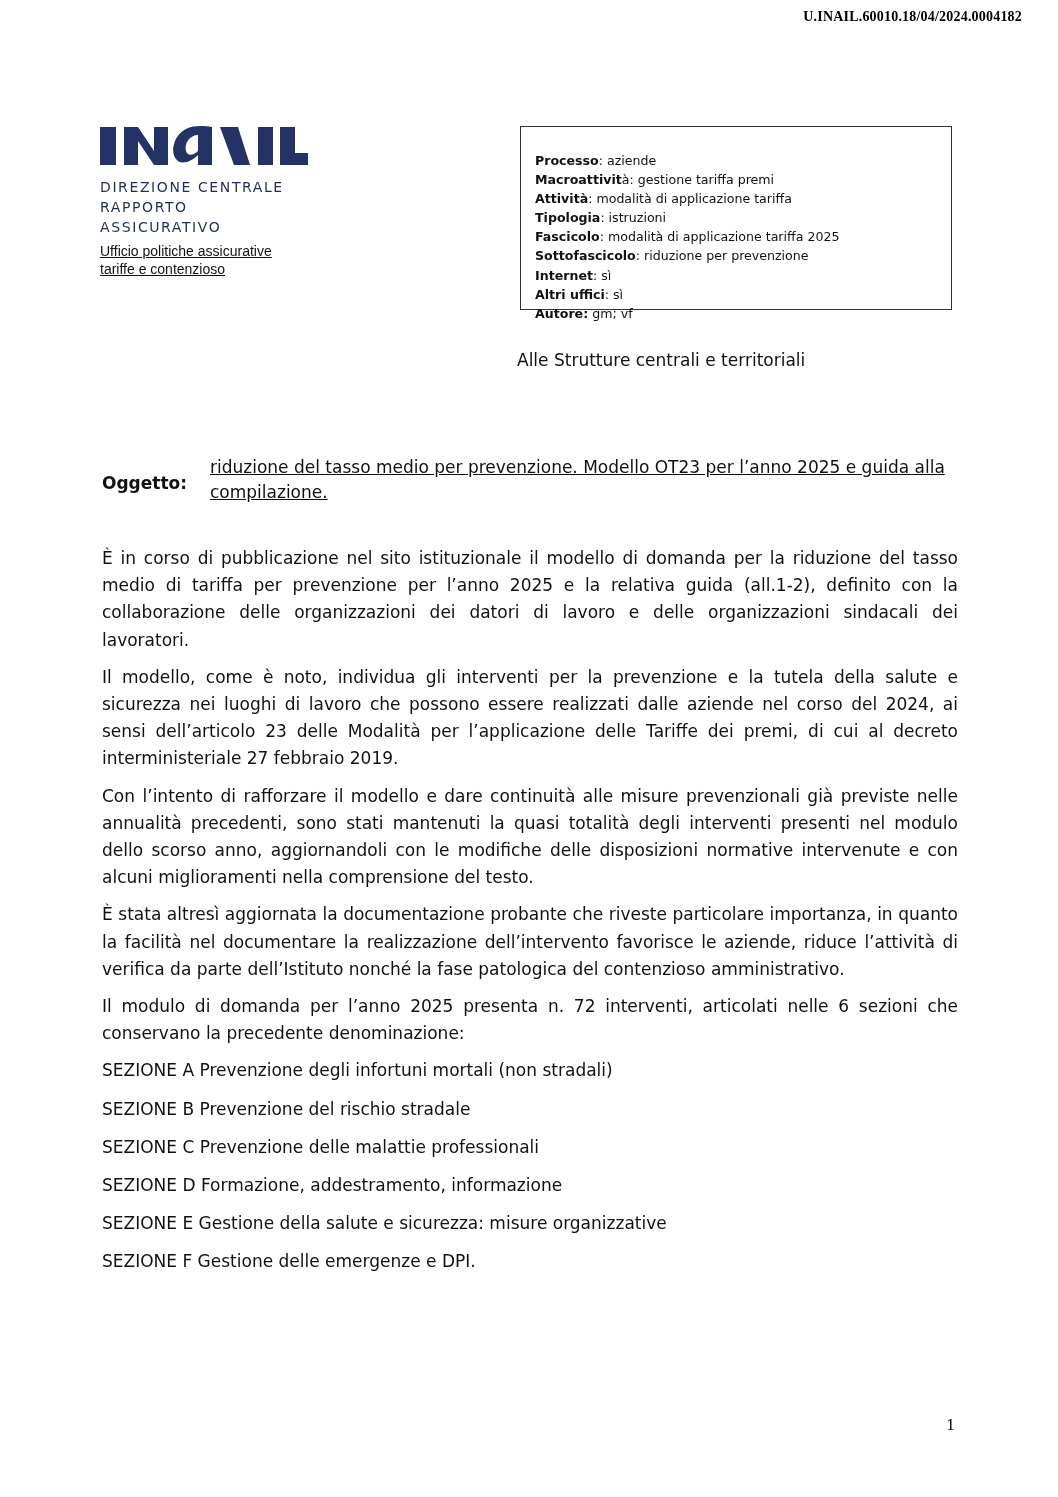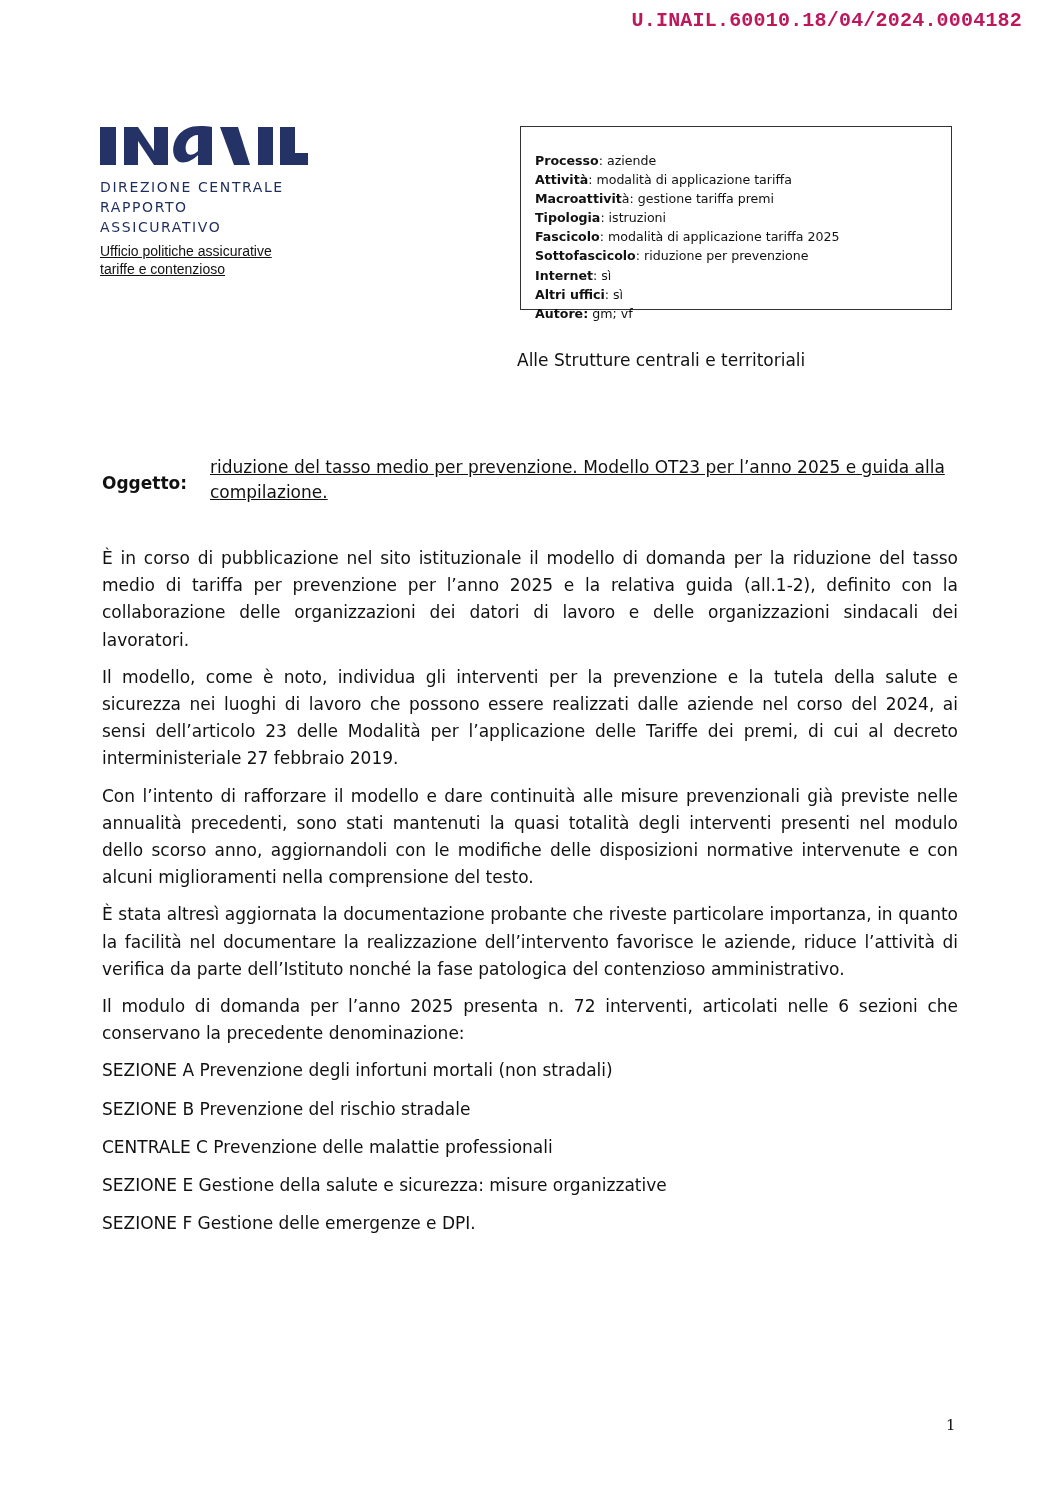--- a/index.html
+++ b/index.html
@@ -1,17 +1,17 @@
 <!DOCTYPE html>
 <html><head>
 <meta charset="utf-8">
 <style>
   html, body { margin: 0; padding: 0; background: #ffffff; }
   body { width: 1058px; height: 1497px; position: relative; overflow: hidden; color: #111; font-family: "DejaVu Sans", sans-serif; }
-  .protocol { position: absolute; right: 36px; top: 9px; font-family: Liberation Mono, monospace; font-weight: bold; font-size: 20px; letter-spacing: 0.2px; color: #be185d; }
+  .protocol { position: absolute; right: 36px; top: 9px; font-family: Liberation Serif, serif; font-weight: bold; font-size: 14px; letter-spacing: 0.2px; color: #000000; }
   .logo-wrap { position: absolute; left: 100px; top: 125px; width: 220px; }
   .logo { display: block; }
   .dept { margin-top: 10px; color: #1f2d5c; font-family: "DejaVu Sans", sans-serif; font-size: 14px; line-height: 20px; letter-spacing: 1.6px; }
   .office { margin-top: 5px; font-family: "Liberation Sans", sans-serif; font-size: 14px; line-height: 18px; color: #111; text-decoration: underline; }
   .metabox { position: absolute; left: 520px; top: 126px; width: 432px; height: 184px; border: 1.5px solid #333; box-sizing: border-box; padding: 24px 14px; font-family: "DejaVu Sans", sans-serif; font-size: 12.6px; line-height: 19.1px; }
   .metabox .row b { font-weight: bold; }
   .addressee { position: absolute; left: 517px; top: 350px; font-family: "DejaVu Sans", sans-serif; font-size: 17px; text-align: right; }
   .subject { position: absolute; left: 102px; top: 455px; width: 856px; font-size: 17px; line-height: 25px; }
   .subject .lbl { font-weight: bold; position: absolute; left: 0; top: 16px; }
   .subject .txt { margin-left: 108px; display: block; text-decoration: underline; }
@@ -42,22 +42,22 @@
     <div>ASSICURATIVO</div>
   </div>
   <div class="office">
     <div>Ufficio politiche assicurative</div>
     <div>tariffe e contenzioso</div>
   </div>
 </div>
 
 <div class="metabox">
   <div class="row"><b>Processo</b><span>: aziende</span></div>
+  <div class="row"><b>Macroattivit</b><span>à: gestione tariffa premi</span></div>
   <div class="row"><b>Attività</b><span>: modalità di applicazione tariffa</span></div>
-  <div class="row"><b>Macroattivit</b><span>à: gestione tariffa premi</span></div>
   <div class="row"><b>Tipologia</b><span>: istruzioni</span></div>
   <div class="row"><b>Fascicolo</b><span>: modalità di applicazione tariffa 2025</span></div>
   <div class="row"><b>Sottofascicolo</b><span>: riduzione per prevenzione</span></div>
   <div class="row"><b>Internet</b><span>: sì</span></div>
   <div class="row"><b>Altri uffici</b><span>: sì</span></div>
   <div class="row"><b>Autore:</b><span> gm; vf</span></div>
 </div>
 
 <div class="addressee">Alle Strutture centrali e territoriali</div>
 
@@ -68,19 +68,20 @@
 
 <div class="body">
   <p>È in corso di pubblicazione nel sito istituzionale il modello di domanda per la riduzione del tasso medio di tariffa per prevenzione per l’anno 2025 e la relativa guida (all.1-2), definito con la collaborazione delle organizzazioni dei datori di lavoro e delle organizzazioni sindacali dei lavoratori.</p>
   <p>Il modello, come è noto, individua gli interventi per la prevenzione e la tutela della salute e sicurezza nei luoghi di lavoro che possono essere realizzati dalle aziende nel corso del 2024, ai sensi dell’articolo 23 delle Modalità per l’applicazione delle Tariffe dei premi, di cui al decreto interministeriale 27 febbraio 2019.</p>
   <p>Con l’intento di rafforzare il modello e dare continuità alle misure prevenzionali già previste nelle annualità precedenti, sono stati mantenuti la quasi totalità degli interventi presenti nel modulo dello scorso anno, aggiornandoli con le modifiche delle disposizioni normative intervenute e con alcuni miglioramenti nella comprensione del testo.</p>
   <p>È stata altresì aggiornata la documentazione probante che riveste particolare importanza, in quanto la facilità nel documentare la realizzazione dell’intervento favorisce le aziende, riduce l’attività di verifica da parte dell’Istituto nonché la fase patologica del contenzioso amministrativo.</p>
   <p>Il modulo di domanda per l’anno 2025 presenta n. 72 interventi, articolati nelle 6 sezioni che conservano la precedente denominazione:</p>
   <div class="sections">
     <p>SEZIONE A Prevenzione degli infortuni mortali (non stradali)</p>
     <p>SEZIONE B Prevenzione del rischio stradale</p>
-    <p>CENTRALE C Prevenzione delle malattie professionali</p>
+    <p>SEZIONE C Prevenzione delle malattie professionali</p>
+    <p>SEZIONE D Formazione, addestramento, informazione</p>
     <p>SEZIONE E Gestione della salute e sicurezza: misure organizzative</p>
     <p>SEZIONE F Gestione delle emergenze e DPI.</p>
   </div>
 </div>
 
 <div class="pagenum">1</div>
 
 </body></html>

